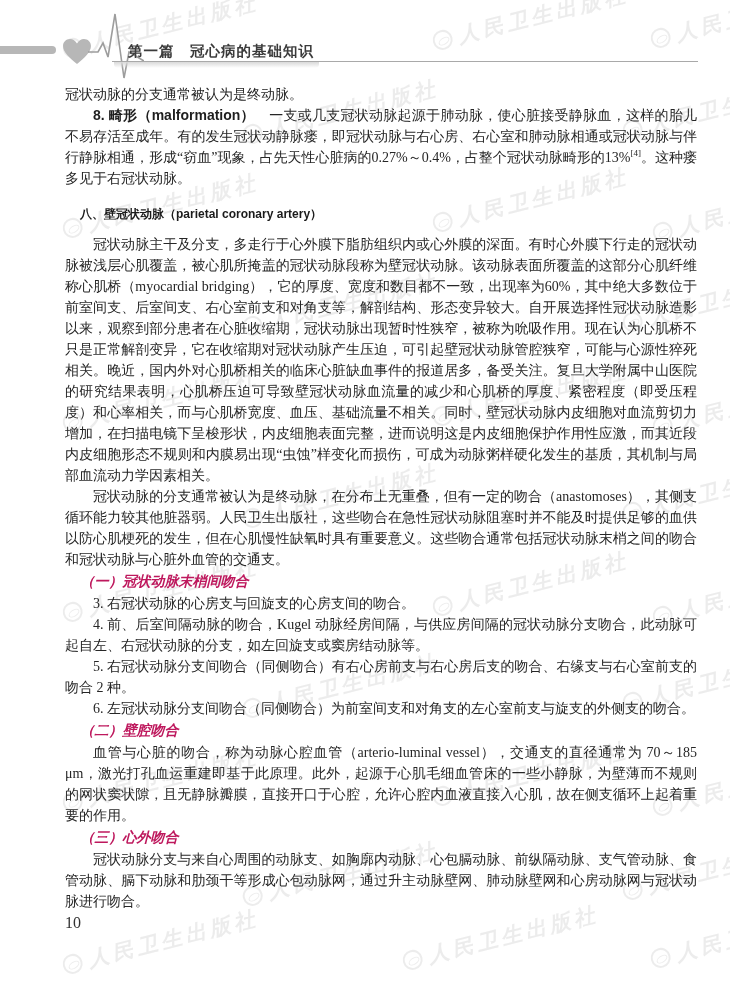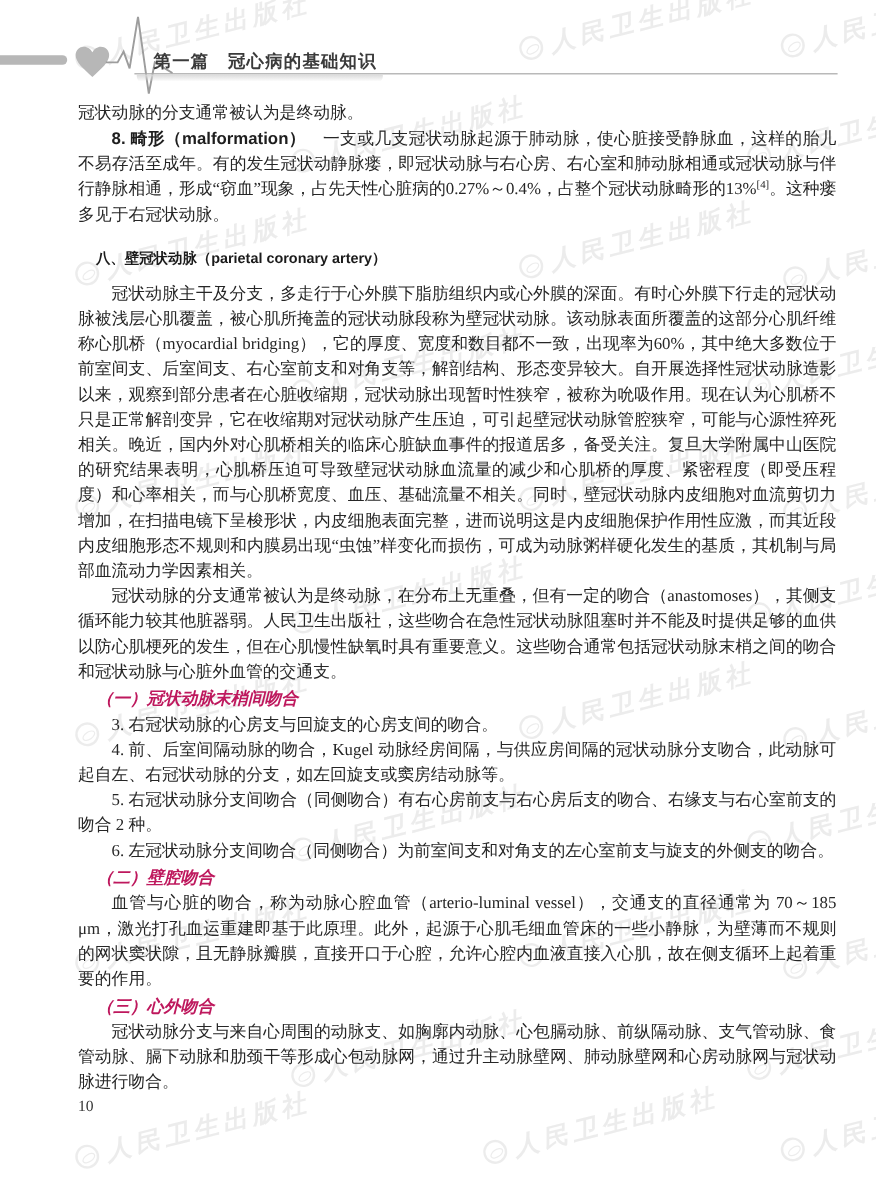--- a/index.html
+++ b/index.html
@@ -65,21 +65,21 @@
     margin:14px 0 9px 0;text-indent:1.25em;line-height:22px;
   }
   h3.sub{
     font-family:"Liberation Sans","DejaVu Sans",sans-serif;
     font-size:14px;font-weight:bold;color:#be185d;
     margin:1px 0;text-indent:1.1em;line-height:21px;font-style:italic;
   }
   
   .pageno{
     position:absolute;left:65px;top:914px;z-index:1;
-    font-size:13px;color:#333;
+    font-size:16px;color:#333;
   }
 </style>
 </head>
 <body>
 
 <div id="wm-layer">
     <div class="wm" style="left: 60px; top: 12px;">
       <span class="wm-logo"></span>
       <span class="wm-text">人民卫生出版社</span>
     </div>

